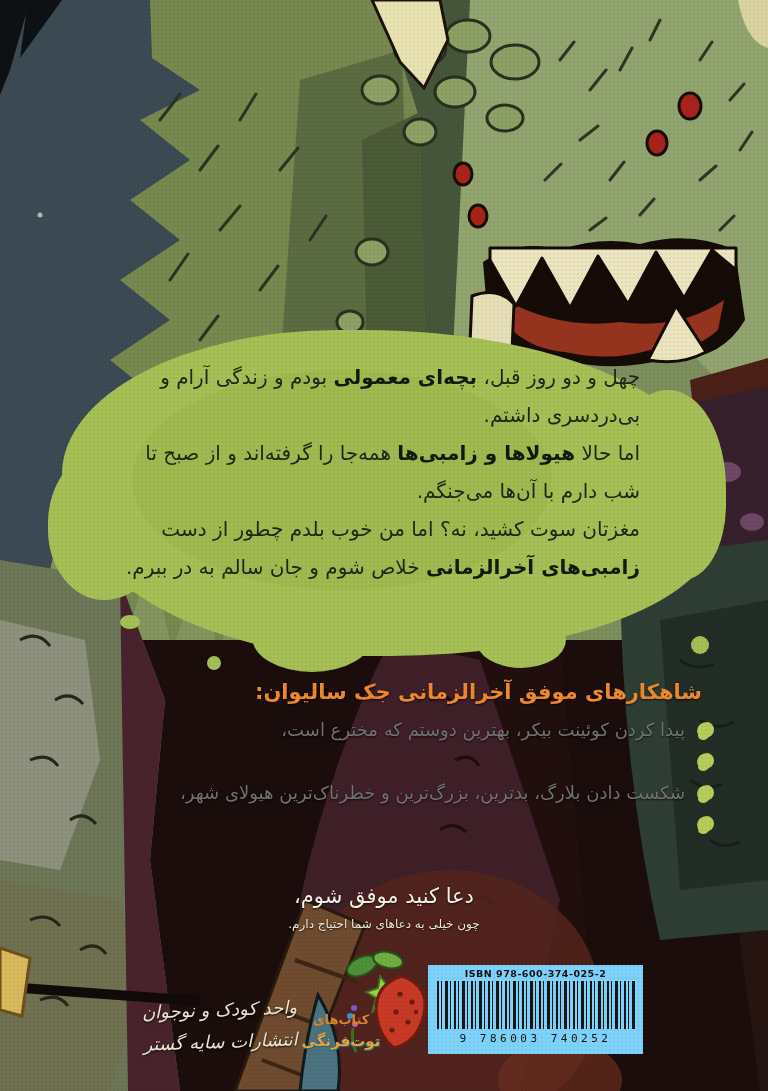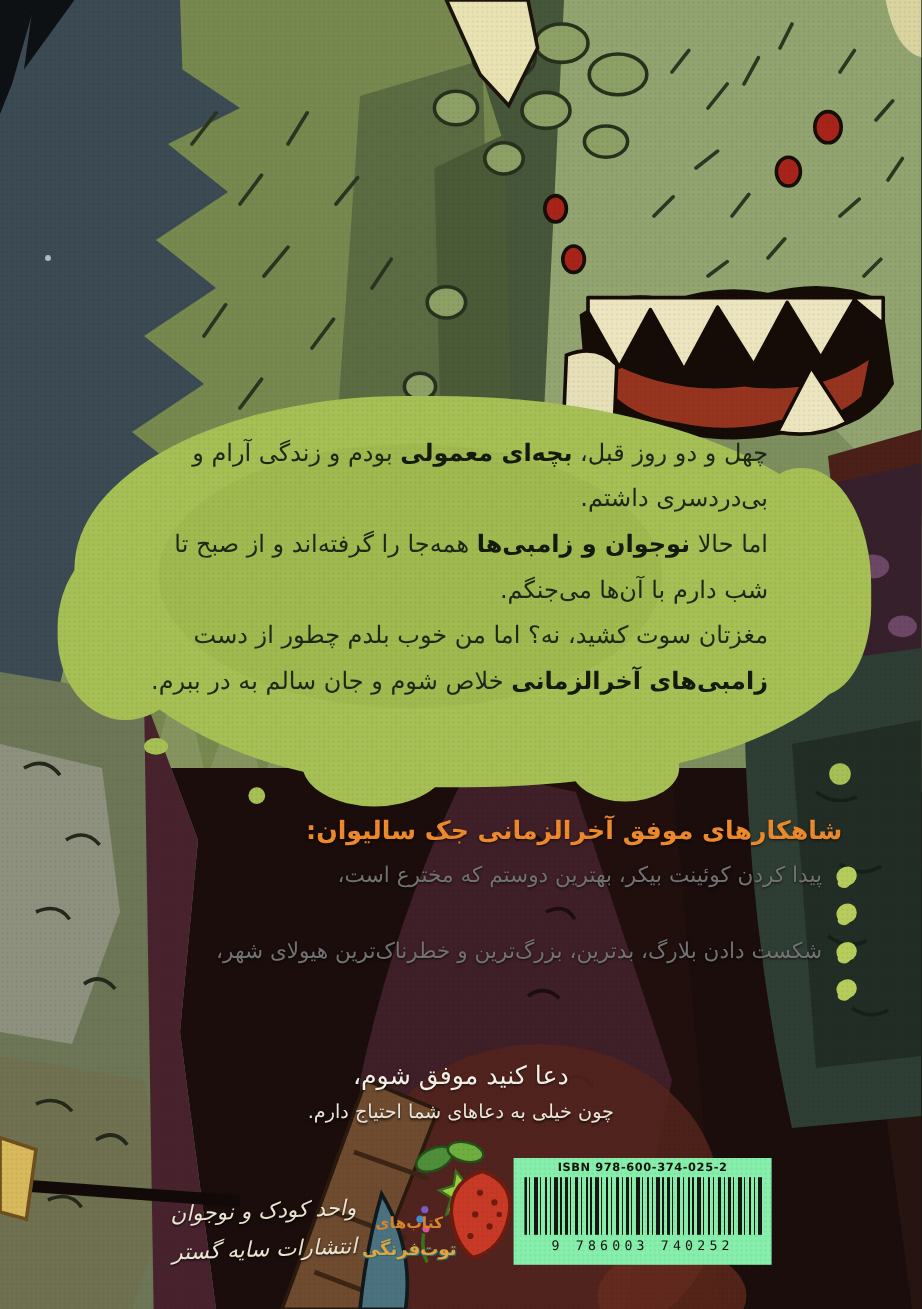--- a/index.html
+++ b/index.html
@@ -47,39 +47,39 @@
   .dot{
     width:17px;height:16px;flex:0 0 17px;margin-left:12px;
     background:#b6cd5c;border-radius:58% 42% 52% 48% / 55% 48% 52% 45%;
     box-shadow:-2px 5px 0 -3px #b6cd5c;
   }
   .itxt{color:#737373;font-size:18px;text-shadow:0 1px 2px rgba(0,0,0,.7);}
 
   .prayer{position:absolute;top:884px;left:0;width:768px;text-align:center;direction:rtl;
     text-shadow:0 1px 2px rgba(0,0,0,.7);}
   .prayer .pb{color:#f5f2e8;font-size:21px;font-weight:normal;margin-bottom:9px;}
-  .prayer .pn{color:#ece8da;font-size:16px;}
+  .prayer .pn{color:#ece8da;font-size:12px;}
 
   .publisher{
     position:absolute;left:108px;top:994px;width:224px;text-align:center;direction:rtl;
     color:#ece7d2;font-size:18px;font-style:italic;line-height:1.8;
     transform:rotate(-2deg);text-shadow:0 1px 2px rgba(0,0,0,.8);
   }
 
   .logo{position:absolute;left:300px;top:950px;width:132px;height:120px;}
   .logo svg{position:absolute;right:0;top:0;}
   .lg1{position:absolute;left:2px;top:62px;width:78px;text-align:center;direction:rtl;
     color:#d9862b;font-size:13px;font-weight:bold;}
   .lg2{position:absolute;left:0px;top:82px;width:82px;text-align:center;direction:rtl;
     color:#e8a33c;font-size:15px;font-weight:bold;
     text-shadow:1px 1px 0 #1f6f75,-1px 1px 0 #1f6f75;}
 
   .barcode{
     position:absolute;left:428px;top:965px;width:215px;height:89px;
-    background:#86efac;display:flex;flex-direction:column;align-items:center;
+    background:#7dd3fc;display:flex;flex-direction:column;align-items:center;
     padding:3px 7px;box-sizing:border-box;
   }
   .isbn{font-size:9.5px;font-weight:bold;color:#15130f;letter-spacing:.5px;white-space:nowrap;}
   .bars{
     width:198px;height:48px;margin-top:2px;
     background:
       repeating-linear-gradient(90deg,
         #181512 0px,#181512 2px,transparent 2px,transparent 4px,
         #181512 4px,#181512 5px,transparent 5px,transparent 8px,
         #181512 8px,#181512 11px,transparent 11px,transparent 13px,
@@ -192,21 +192,21 @@
   </svg>
 
   <div class="blob">
     <div class="shade"></div>
     <div class="splat1"></div>
     <div class="splat2"></div>
   </div>
 
   <div class="blurb">
     <p><span>چهل و دو روز قبل، </span><b>بچه‌ای معمولی</b><span> بودم و زندگی آرام و بی‌دردسری داشتم.</span></p>
-    <p><span>اما حالا </span><b>نوجوان و زامبی‌ها</b><span> همه‌جا را گرفته‌اند و از صبح تا شب دارم با آن‌ها می‌جنگم.</span></p>
+    <p><span>اما حالا </span><b>هیولاها و زامبی‌ها</b><span> همه‌جا را گرفته‌اند و از صبح تا شب دارم با آن‌ها می‌جنگم.</span></p>
     <p><span>مغزتان سوت کشید، نه؟ اما من خوب بلدم چطور از دست </span><b>زامبی‌های آخرالزمانی</b><span> خلاص شوم و جان سالم به در ببرم.</span></p>
   </div>
 
   <div class="heading">شاهکارهای موفق آخرالزمانی جک سالیوان:</div>
   <div class="list">
     <div class="item">
       <span class="dot"></span>
       <span class="itxt">پیدا کردن کوئینت بیکر، بهترین دوستم که مخترع است،</span>
     </div>
     <div class="item">

